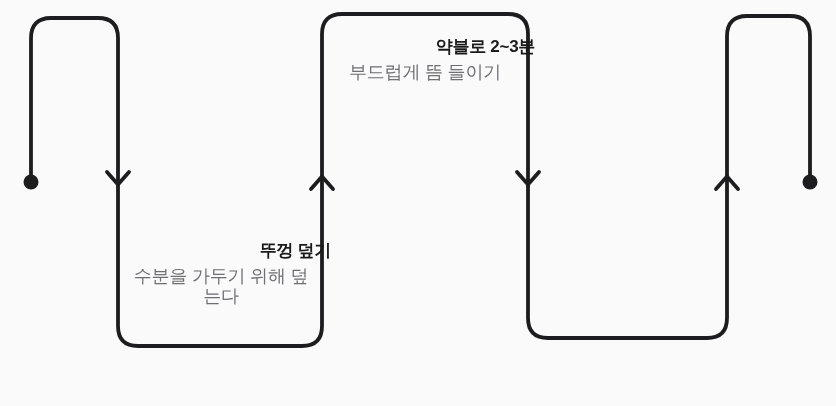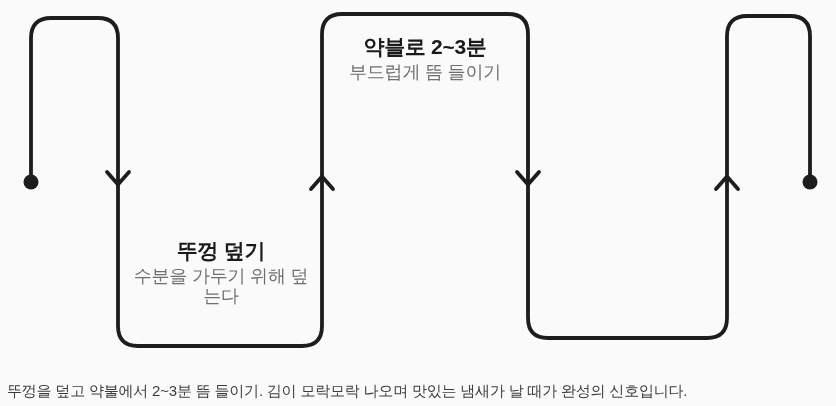--- a/index.html
+++ b/index.html
@@ -36,25 +36,26 @@
     stroke-linecap:round;
     stroke-linejoin:round;
   }
   .flow-dot{ fill:var(--line); stroke:none; }
   .step{
     position:absolute;
     width:220px;
     text-align:center;
   }
   .step-title{
-    font-size:21px;
+    font-size:17px;
     font-weight:bold;
     color:var(--title);
     letter-spacing:-0.3px;
     line-height:24px;
+    text-align:right;
   }
   .step-subtitle{
     margin-top:3px;
     font-size:18px;
     color:var(--subtitle);
     letter-spacing:-0.2px;
     line-height:20px;
   }
   .step-1{ left:111px; top:239px; }
   .step-1 .step-subtitle{ max-width:184px; margin-left:auto; margin-right:auto; word-break:break-all; }
@@ -106,15 +107,14 @@
   </div>
 
   <div class="step step-2">
     <div class="step-title">약블로 2~3분</div>
     <div class="step-subtitle">부드럽게 뜸 들이기</div>
   </div>
 
   <div class="step step-3">
   </div>
 
-  <p class="caption">뚜껑을 덮고 약불에서 2~3분 뜸 들이기. 김이 모락모락 나오며 맛있는 냄새가 날 때가 완성의 신호입니다.</p>
 
 </div>
 
 </body></html>

